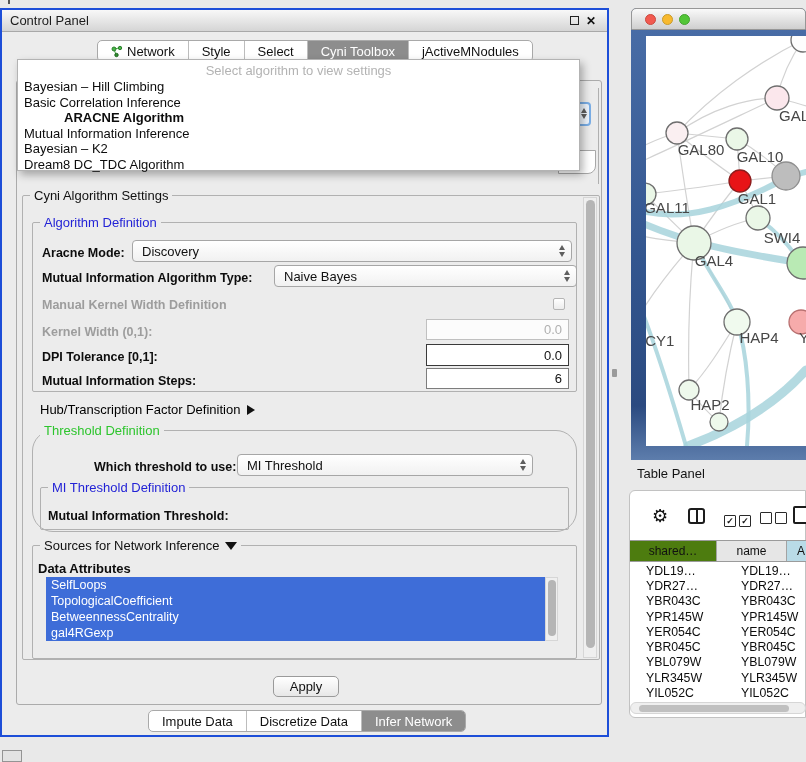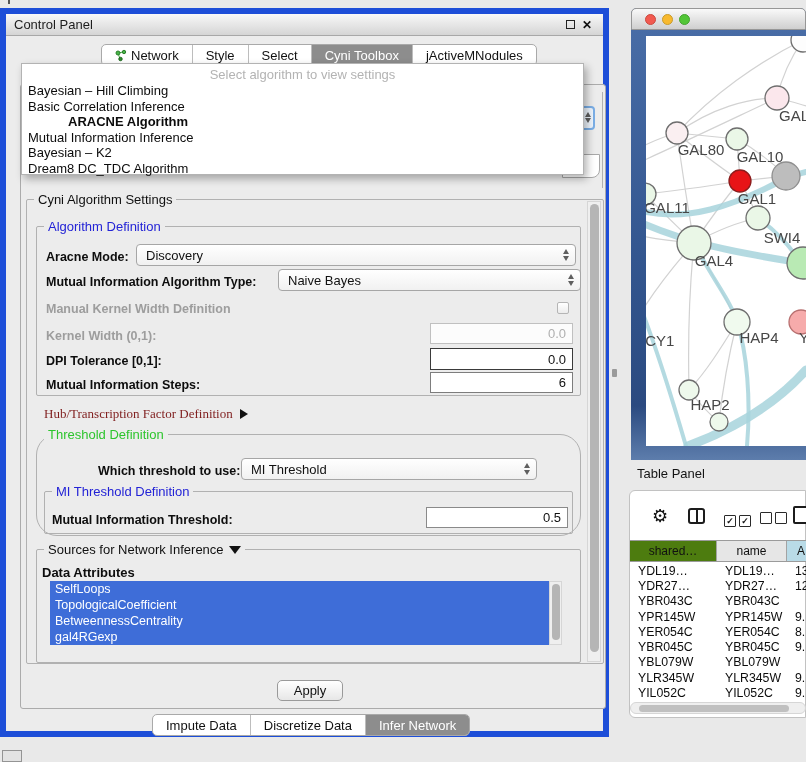--- a/index.html
+++ b/index.html
@@ -1,20 +1,20 @@
 <!DOCTYPE html>
 <html><head>
 <meta charset="utf-8">
 <style>
   html,body{margin:0;padding:0;background:#e9e9e9;}
   #screen{position:relative;width:806px;height:762px;background:#e9e9e9;
           font-family:"Liberation Sans",sans-serif;overflow:hidden;color:#111;}
   .abs{position:absolute;box-sizing:border-box;}
   
-  .win{background:#ececec;border:6px solid #1d4ed8;}
+  .win{background:#ececec;border:2px solid #1d4ed8;}
   .titlebar{background:linear-gradient(#f8f8f8,#d5d5d5);border-bottom:1px solid #a8a8a8;}
   .tb-title{font-size:13px;color:#1d1d1d;line-height:22px;padding-left:8px;}
   .float-box{width:9px;height:9px;border:1.5px solid #222;background:transparent;}
   .close-x{font-size:12px;font-weight:bold;color:#111;line-height:12px;}
   
   .seg{display:flex;background:#fff;border:1px solid #a9a9a9;border-radius:5px;overflow:hidden;height:22px;}
   .seg-item{display:flex;align-items:center;gap:4px;padding:0 13px;font-size:13px;color:#111;
             border-right:1px solid #bdbdbd;white-space:nowrap;}
   .seg-item:last-child{border-right:none;}
   .seg-item.sel{background:#8d8d8d;color:#fff;}
@@ -22,21 +22,21 @@
   .popup{background:#fff;border:1px solid #b3b3b3;box-shadow:3px 4px 8px rgba(0,0,0,.30);}
   .popup-head{font-size:13px;color:#b3b3b3;text-align:center;line-height:17px;}
   .algo-item{font-size:13px;line-height:15.6px;padding-left:6px;color:#0c0c0c;white-space:nowrap;}
   .algo-item.bold{font-weight:bold;margin-left:40px;}
   
   .group{border:1px solid #b1b1b1;border-radius:2px;background:transparent;}
   .legend{position:absolute;top:-8px;left:7px;background:#ececec;padding:0 4px;font-size:13px;white-space:nowrap;display:flex;align-items:center;gap:5px;}
   .lg-black{color:#101010;} .lg-blue{color:#2323d6;} .lg-green{color:#2dc52d;}
   .flabel{font-size:12.5px;font-weight:bold;color:#0d0d0d;white-space:nowrap;}
   .flabel.dis{color:#9d9d9d;}
-  .plain-label{font-size:13px;color:#7f1d1d;display:flex;align-items:center;gap:7px;font-family:Liberation Serif, serif;}
+  .plain-label{font-size:13px;color:#000000;display:flex;align-items:center;gap:7px;}
   .tfield{background:#fff;border:1px solid #8a8a8a;font-size:13px;text-align:right;color:#111;
           padding-right:6px;display:flex;align-items:center;justify-content:flex-end;}
   .tfield.dis{border-color:#c0c0c0;color:#b0b0b0;background:#fcfcfc;}
   .tfield.strong{border:1.5px solid #3a3a3a;}
   .combo{background:linear-gradient(#ffffff,#f1f1f1);border:1px solid #a6a6a6;border-radius:4px;
          font-size:13px;display:flex;align-items:center;padding-left:9px;color:#111;}
   .arrows{position:absolute;right:6px;top:4px;}
   .arr-up{width:0;height:0;border-left:3.5px solid transparent;border-right:3.5px solid transparent;
           border-bottom:5px solid #5f5f5f;margin-bottom:2px;}
   .arr-dn{width:0;height:0;border-left:3.5px solid transparent;border-right:3.5px solid transparent;
@@ -61,21 +61,21 @@
   .tp-card{background:#fff;border:1px solid #c2c2c2;border-radius:6px 0 0 6px;}
   .gear{font-size:18px;color:#111;line-height:18px;}
   .colicon{width:17px;height:16px;border:2px solid #1c1c1c;border-radius:3px;position:relative;}
   .colicon:after{content:"";position:absolute;left:6px;top:0;width:2px;height:100%;background:#1c1c1c;}
   .cbx{width:10px;height:10px;border:1.5px solid #2a2a2a;border-radius:1px;display:inline-flex;
        align-items:center;justify-content:center;font-size:9px;font-weight:bold;color:#111;margin-right:3px;}
   .pageicon{width:22px;height:18px;border:2px solid #1c1c1c;border-radius:2px;background:#fff;}
   .th{font-size:12px;display:flex;align-items:center;justify-content:center;
       border-right:1px solid #a3a3a3;box-sizing:border-box;height:100%;color:#111;}
   .trow{display:flex;height:15.3px;align-items:center;}
-  .tcell{font-size:12.3px;color:#0c0c0c;overflow:hidden;white-space:nowrap;box-sizing:border-box;padding-left:8px;flex:none;}
+  .tcell{font-size:12.3px;color:#0c0c0c;overflow:hidden;white-space:nowrap;box-sizing:border-box;padding-left:8px;flex:none;margin-left:8px;}
   .neticon-svg{display:block;}
 </style>
 </head>
 <body>
 
 <div id="screen">
 
   <div class="abs" style="left:8px;top:0;width:2px;height:4px;background:#555;"></div>
 
   <div class="abs win" style="left:0;top:8px;width:609px;height:729px;">
@@ -191,21 +191,20 @@
       <span class="arrows">
           <span class="arr-up" style="display:block;"></span>
           <span class="arr-dn" style="display:block;"></span>
         </span>
     </div>
 
     <div class="abs group" style="left:38px;top:477px;width:529px;height:43px;">
       <span class="legend lg-blue">MI Threshold Definition</span>
     </div>
     <div class="abs flabel" style="left:46px;top:499px;">Mutual Information Threshold:</div>
-    <div class="abs tfield" style="left:420px;top:493px;width:142px;height:21px;">0.5</div>
 
     <div class="abs group" style="left:30px;top:535px;width:545px;height:114px;">
       <span class="legend lg-black">
         <span>Sources for Network Inference</span>
         <span class="tri-down"></span>
       </span>
     </div>
     <div class="abs flabel" style="left:36px;top:551px;font-size:13px;">Data Attributes</div>
     <div id="src-list" class="abs" style="left:44px;top:567px;width:499px;height:64px;background:#fff;overflow:hidden;">
         <div class="src-item">SelfLoops</div>

